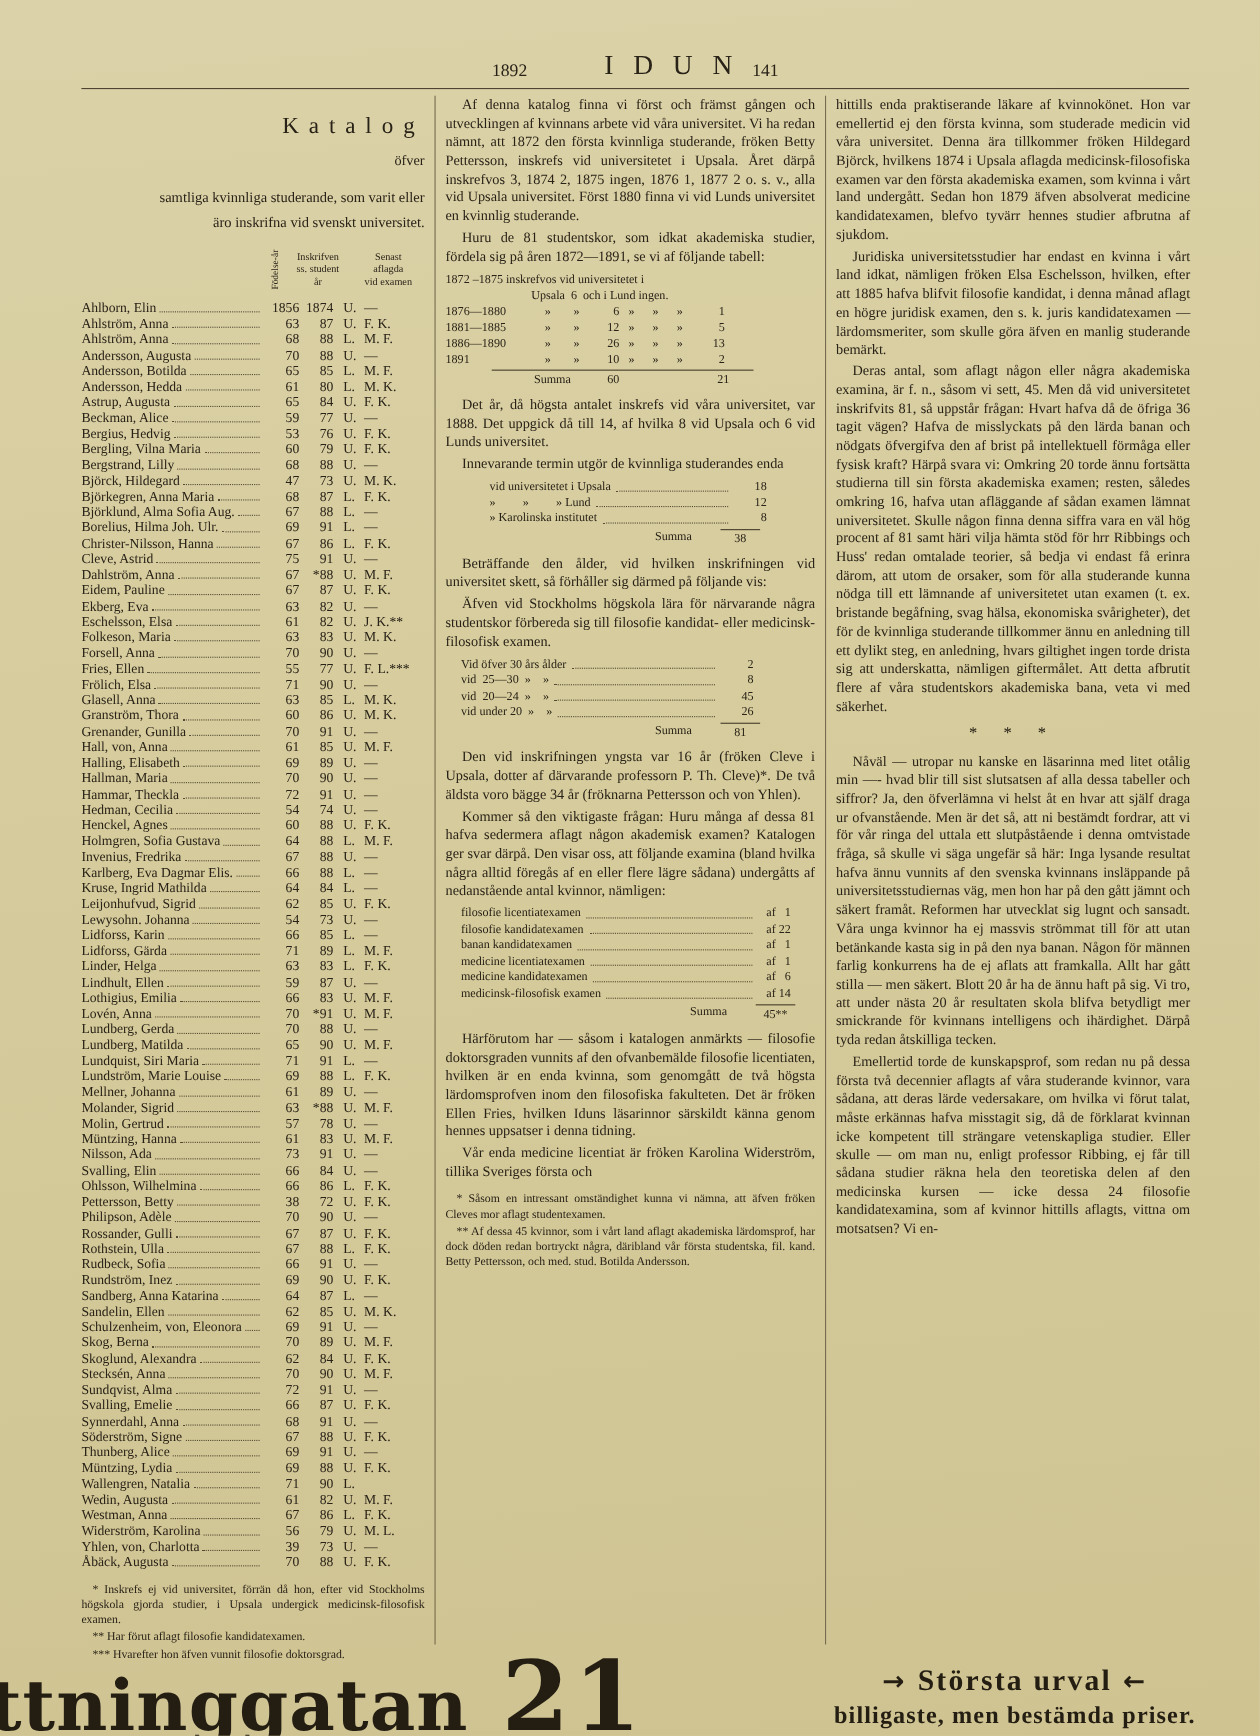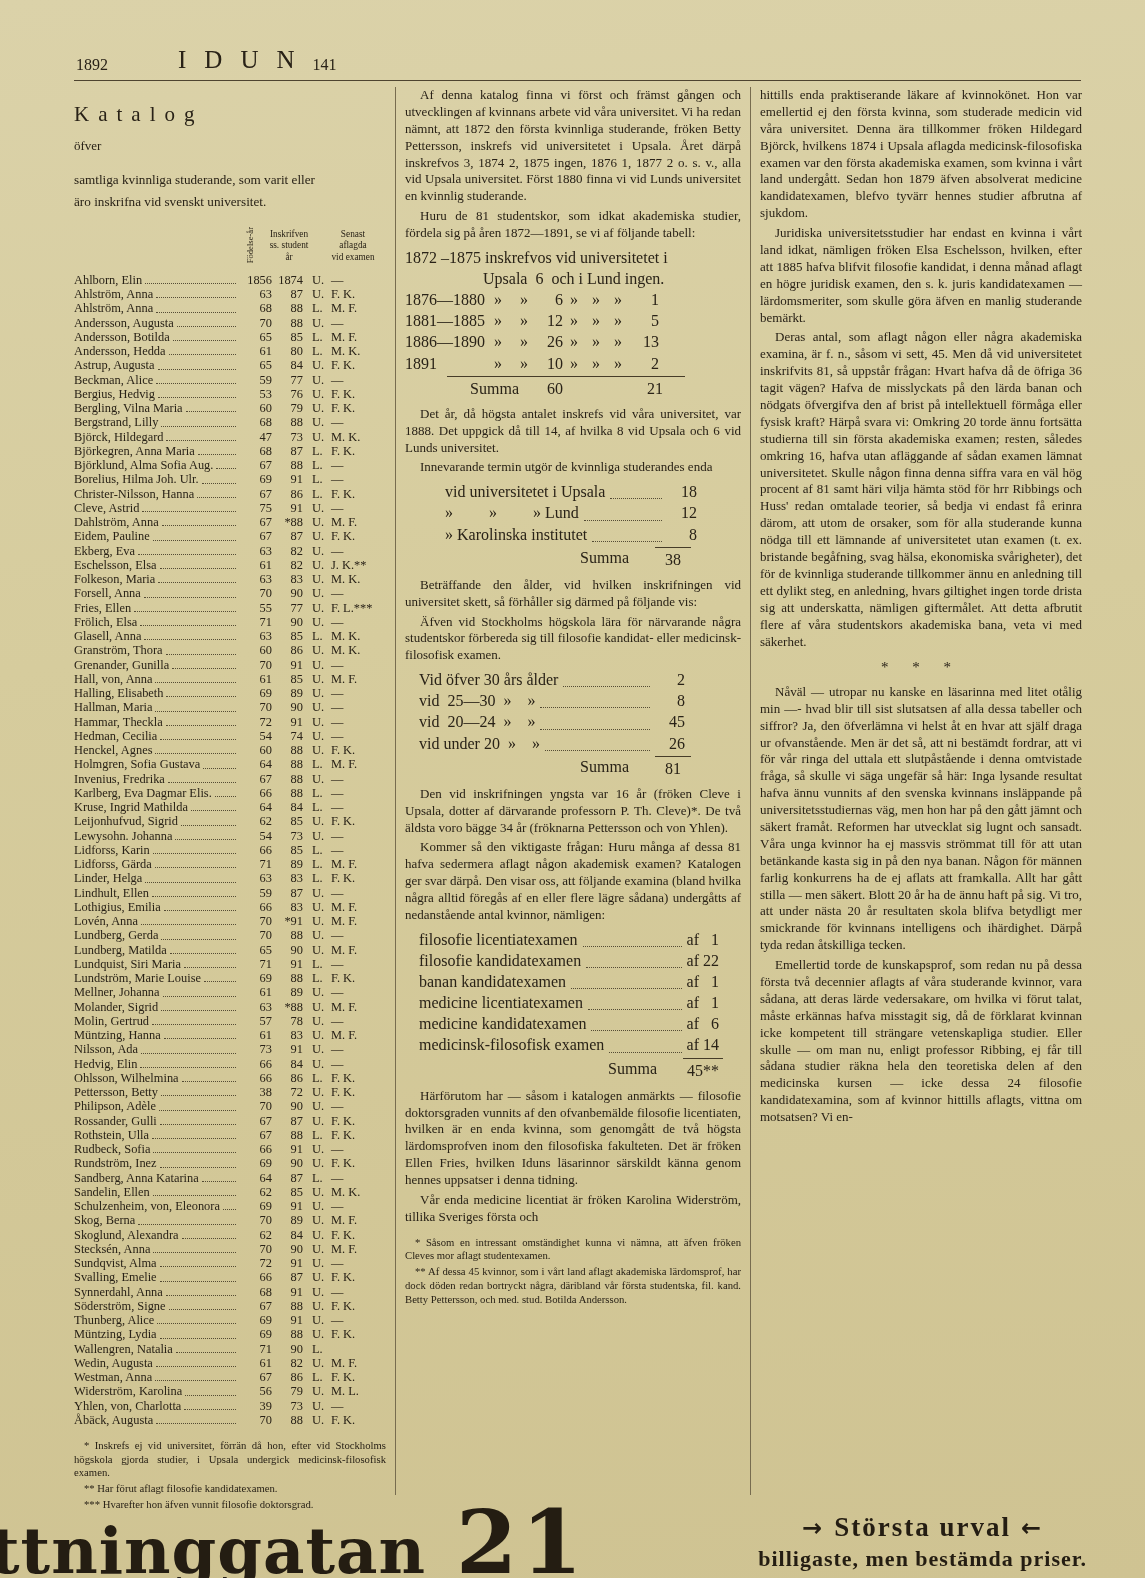--- a/index.html
+++ b/index.html
@@ -2,36 +2,36 @@
 <html><head>
 <meta charset="utf-8">
 <style>
   html,body{margin:0;padding:0;}
   body{width:1145px;height:1578px;overflow:hidden;
        font-family:"Liberation Serif","DejaVu Serif",serif;
        color:#292217;background:#d7cda0;}
   .page{position:relative;width:1145px;height:1578px;
         background:linear-gradient(175deg,#dbd2a9 0%,#d6cc9d 40%,#cfc392 100%);overflow:hidden;}
   
-  .masthead{display:flex;align-items:flex-end;justify-content:flex-start;
+  .masthead{display:flex;align-items:flex-end;justify-content:center;
             padding:46px 66px 6px 76px;}
   .masthead .yr,.masthead .pg{font-size:16px;}
   .masthead .ttl{font-size:25px;letter-spacing:18px;font-weight:normal;margin:0 0 0 70px;}
   .head-rule{border-top:1.5px solid #4e4430;margin:0 64px 0 74px;}
   
   .columns{display:flex;align-items:stretch;padding:6px 60px 0 74px;height:1408px;}
   .vrule{width:1px;background:#776c4f;margin:0 9px;}
   .col{font-size:13px;line-height:1.3;}
   .col-left{width:312px;}
   .col-mid{width:336px;}
   .col-right{width:322px;}
   p{margin:0 0 3px 0;text-indent:15px;text-align:justify;}
   .noind{text-indent:0;}
   
-  .cat-head{text-align:left;}
+  .cat-head{text-align:right;}
   .cat-title{font-size:21px;letter-spacing:9px;font-weight:normal;margin:14px 0 10px;}
   .cat-over{font-size:13px;margin-bottom:14px;}
   .cat-sub{font-size:13.2px;line-height:1.65;}
   .tbl-head{position:relative;height:46px;margin:12px 0 2px;font-size:9.3px;}
   .rot-label{position:absolute;left:172px;top:2px;writing-mode:vertical-rl;
              transform:rotate(180deg);font-size:8.6px;line-height:9px;}
   .th-cols{position:absolute;right:0;top:4px;display:flex;align-items:flex-end;}
   .th-col{display:flex;flex-direction:column;line-height:11.5px;text-align:center;}
   .th-col.a{width:62px;}
   .th-col.b{width:66px;}
@@ -43,21 +43,21 @@
   .row .lead{flex:1 1 auto;border-bottom:1.3px dotted rgba(53,44,27,.8);
              margin:0 3px 3px 3px;min-width:4px;}
   .row .b{width:33px;text-align:right;}
   .row .y{width:31px;text-align:right;}
   .row .ex{width:74px;display:flex;margin-left:9px;}
   .row .ex .u{width:19px;}
   .row .ex .e{flex:1;}
   .fnotes{margin-top:12px;font-size:10.7px;line-height:1.28;}
   .fnotes p{margin:0 0 2px;text-indent:10px;}
   
-  .mtbl{margin:5px 0 7px 0;font-size:16px;line-height:1.32;}
+  .mtbl{margin:5px 0 7px 0;font-size:11px;line-height:1.32;}
   .t1 .h1{white-space:pre;}
   .t1 .h2{white-space:pre;margin-left:78px;}
   .t1r{display:flex;white-space:pre;}
   .t1r .r{width:80px;}
   .t1r .d{width:26px;text-align:center;}
   .t1r .a{width:26px;text-align:right;}
   .t1r .d2{width:22px;text-align:center;}
   .t1r .bb{width:30px;text-align:right;}
   .t1sum{display:flex;border-top:1px solid #463c28;margin:2px 0 0 42px;width:238px;padding-top:1px;}
   .t1sum .lbl{width:72px;text-align:right;}
@@ -729,21 +729,21 @@
             <span class="lead"></span>
             <span class="b">73</span>
             <span class="y">91</span>
             <span class="ex">
               <span class="u">U.</span>
               <span class="e">—</span>
             </span>
           </div>
 
           <div class="row">
-            <span class="nm">Hedvig, Elin</span>
+            <span class="nm">Svalling, Elin</span>
             <span class="lead"></span>
             <span class="b">66</span>
             <span class="y">84</span>
             <span class="ex">
               <span class="u">U.</span>
               <span class="e">—</span>
             </span>
           </div>
 
           <div class="row">

